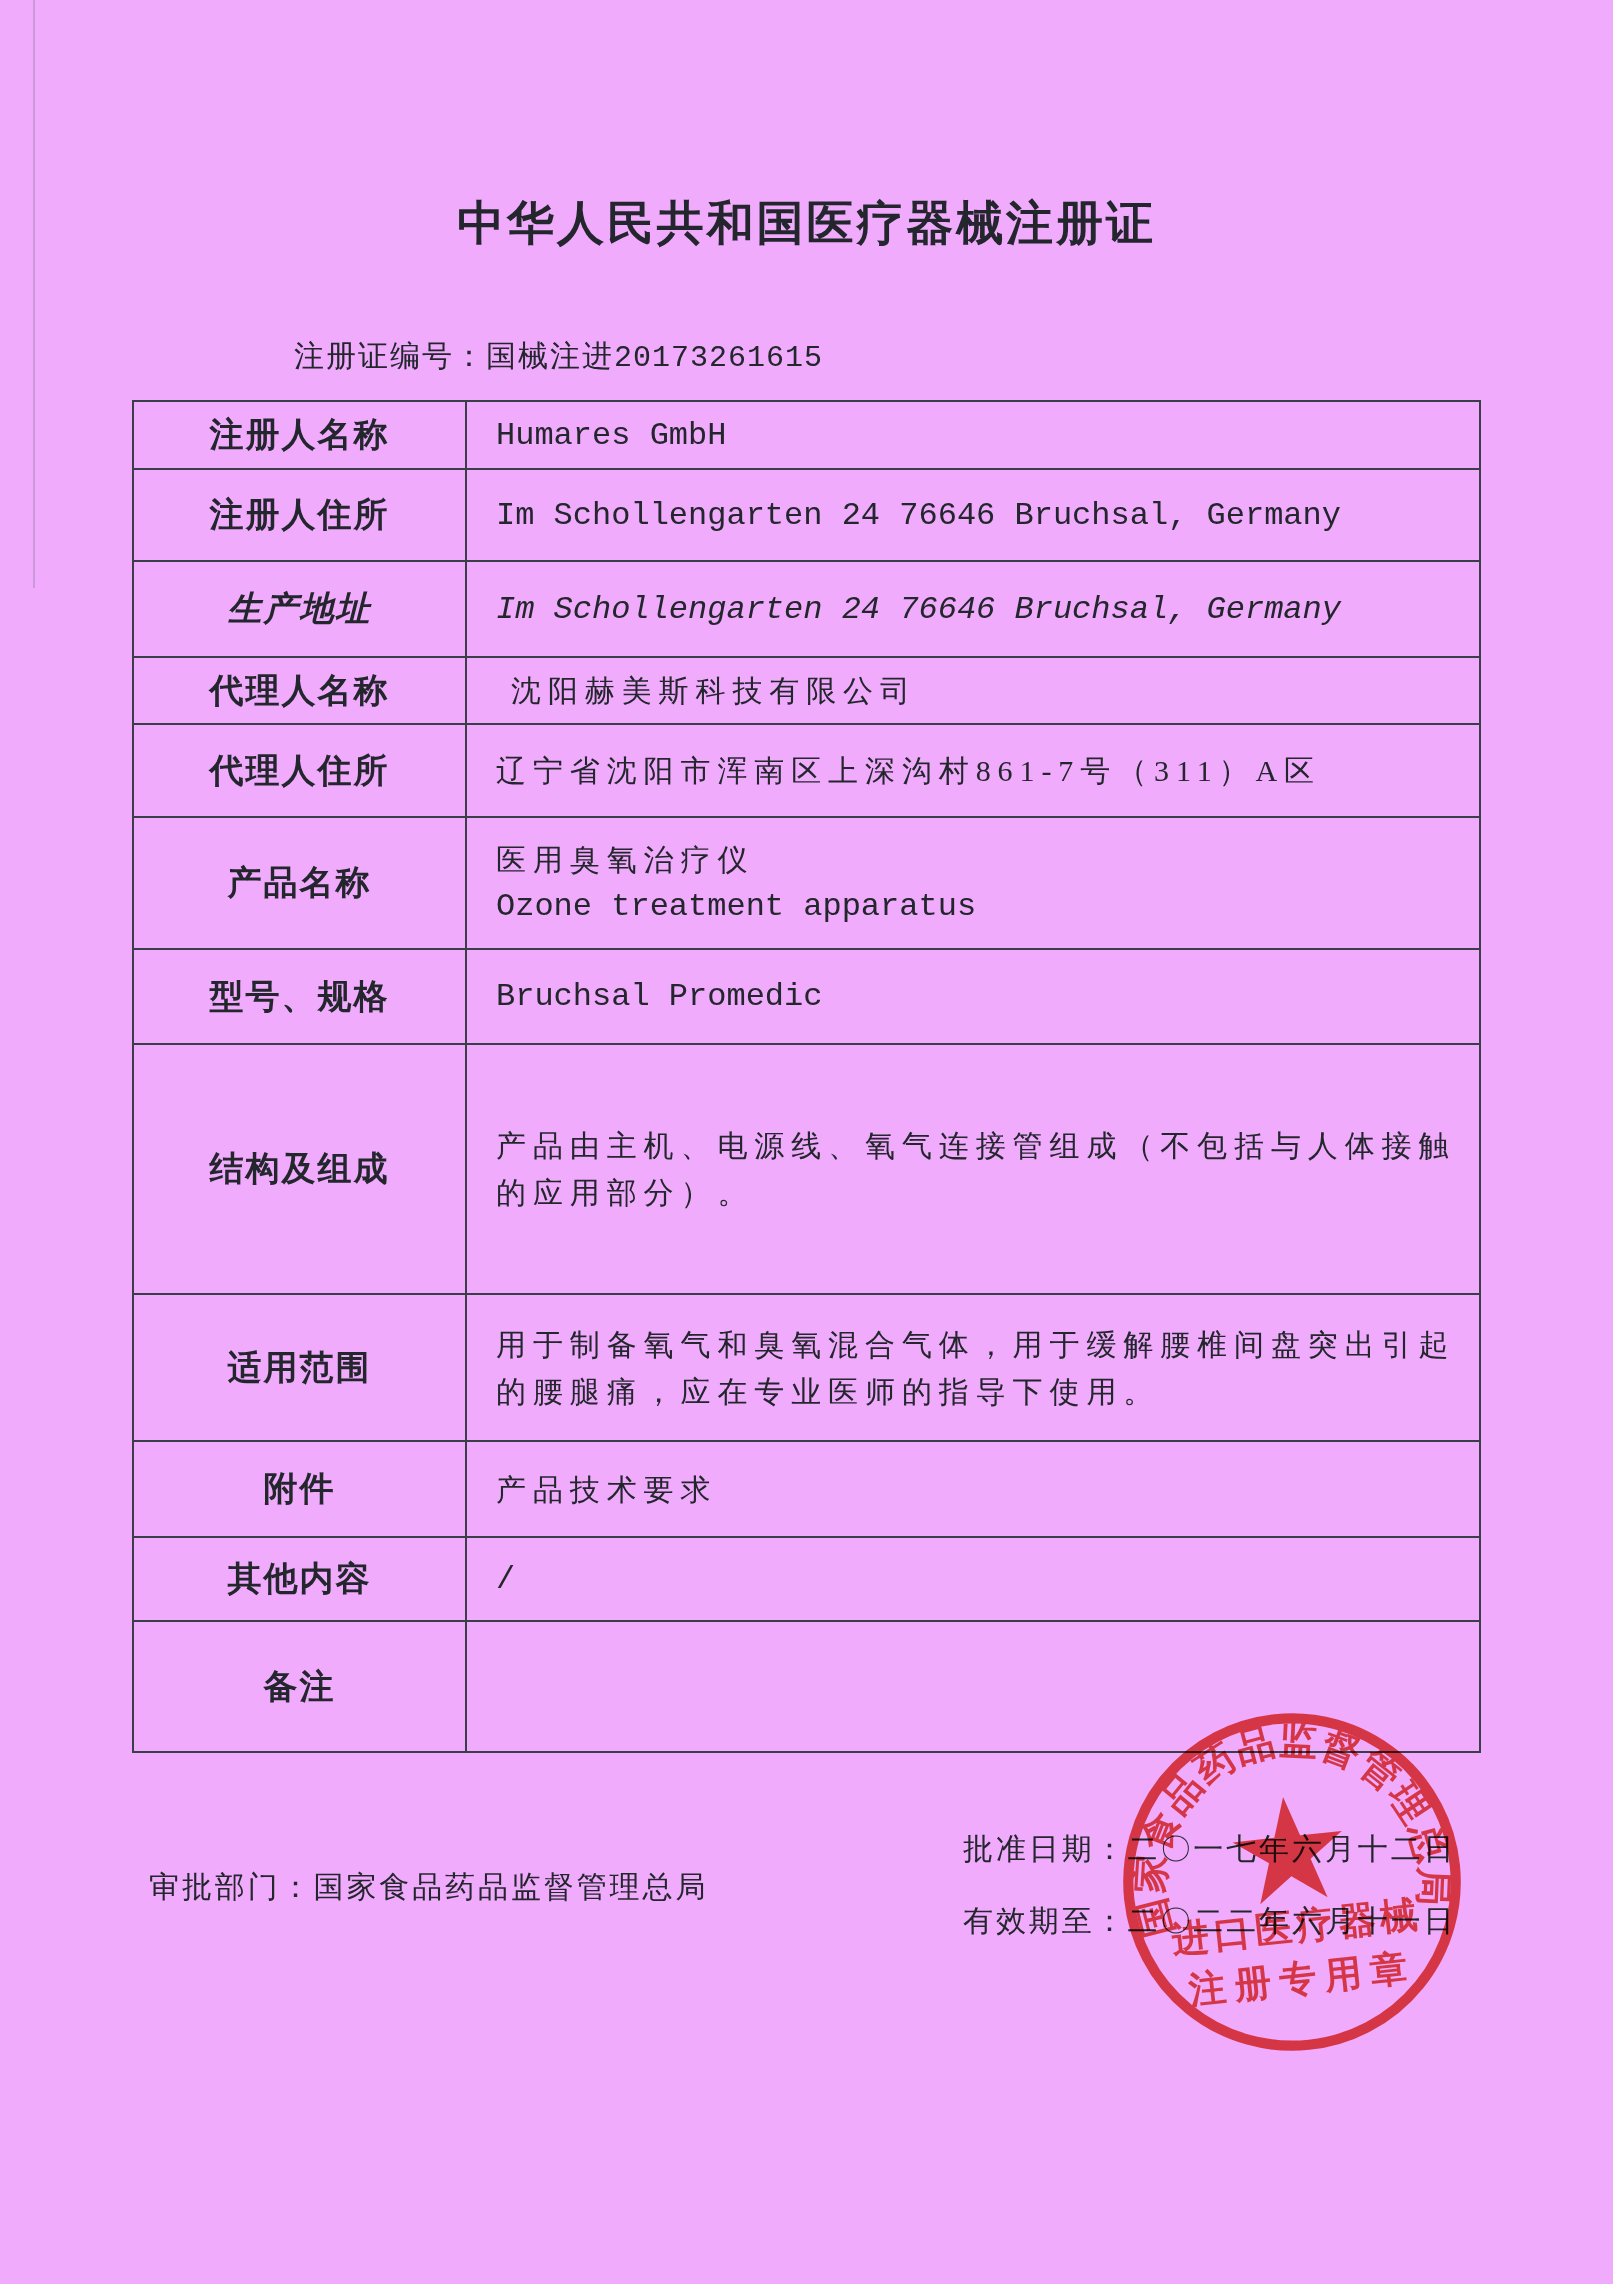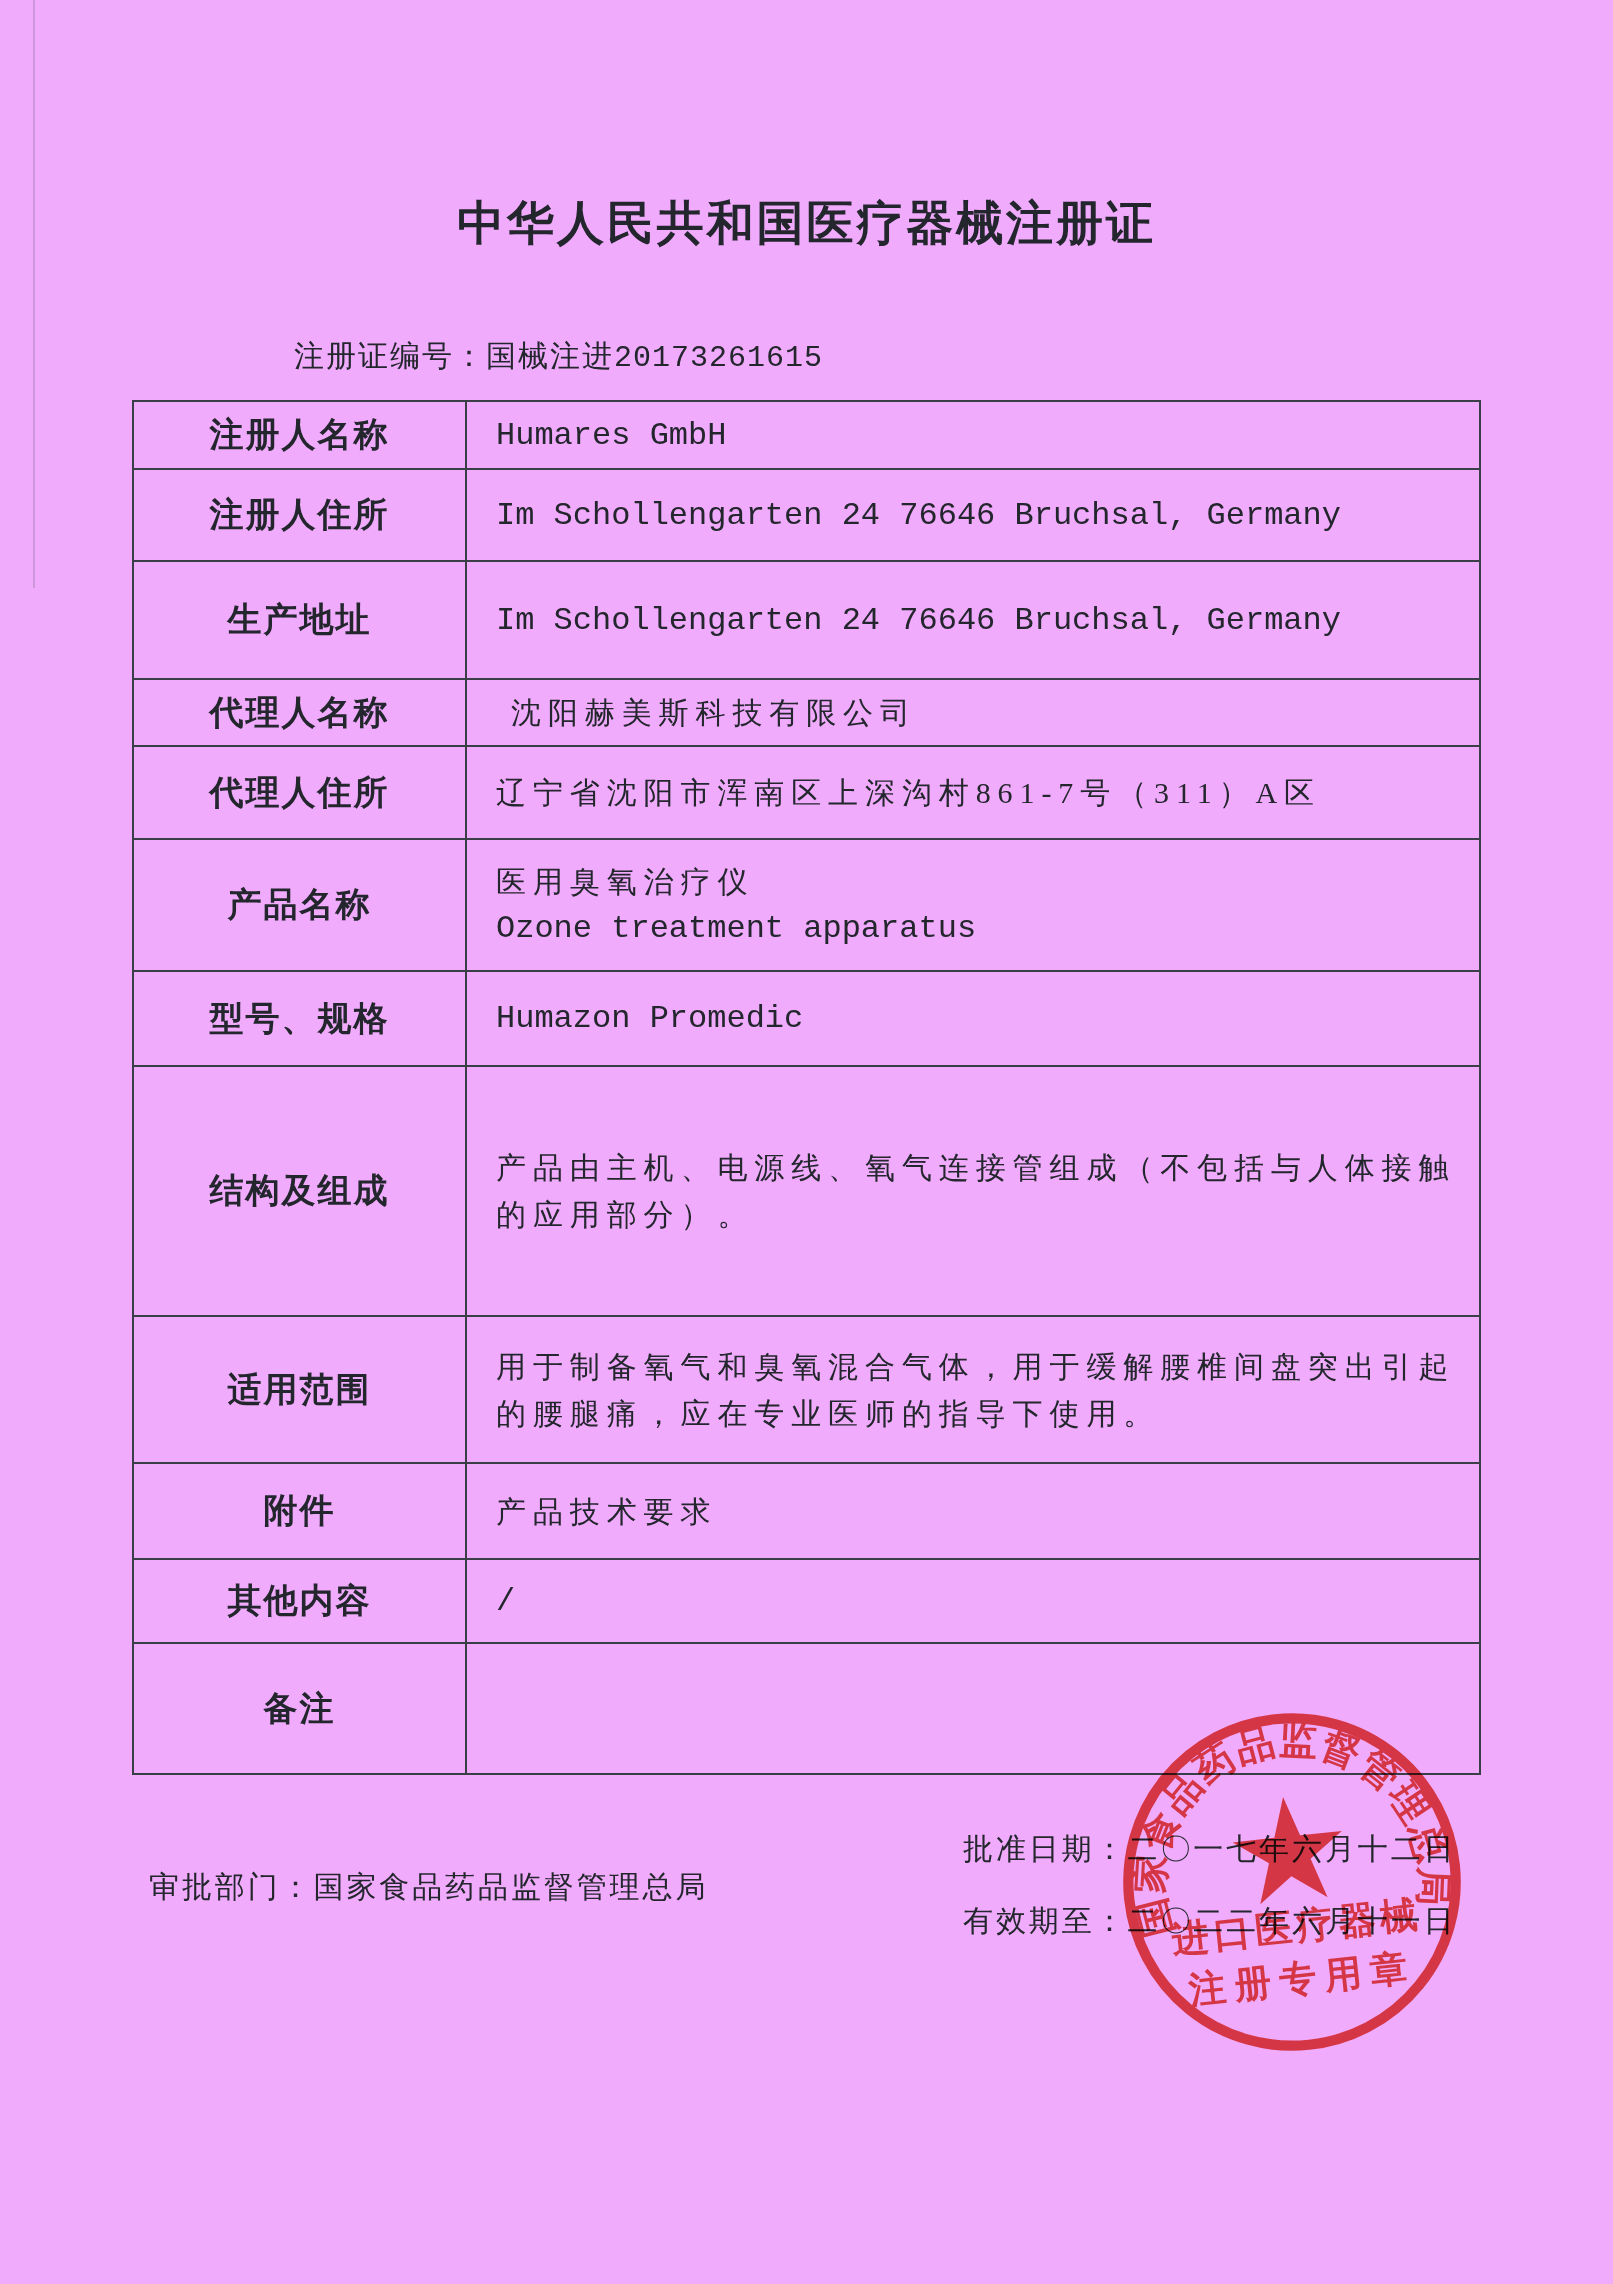--- a/index.html
+++ b/index.html
@@ -38,21 +38,21 @@
     text-align:center;
   }
   .t-value {
     flex:1; display:flex; flex-direction:column; justify-content:center;
     padding:9.8px 17.6px 9.8px 29px; word-break:break-all;
   }
   .t-value .line.cjk { font-size:30px; letter-spacing:6.9px; line-height:47px; }
   .t-value .line.mono { font-family:"Liberation Mono","DejaVu Sans Mono",monospace; font-size:32px; letter-spacing:0; line-height:47px; }
   
   .t-row:nth-child(1){height:66px;} .t-row:nth-child(2){height:92px;}
-  .t-row:nth-child(3){height:118px;} .t-row:nth-child(4){height:67px;gap:15px;}
+  .t-row:nth-child(3){height:96px;font-style:italic;} .t-row:nth-child(4){height:67px;gap:15px;}
   .t-row:nth-child(5){height:93px;} .t-row:nth-child(6){height:132px;}
   .t-row:nth-child(7){height:95px;} .t-row:nth-child(8){height:250px;}
   .t-row:nth-child(9){height:147px;} .t-row:nth-child(10){height:96px;}
   .t-row:nth-child(11){height:84px;} .t-row:nth-child(12){height:131px;}
 
   .footer-line { position:absolute; font-size:30px; letter-spacing:2.9px; white-space:nowrap; }
   #approval-dept { left:149px; top:1867px; }
   #approval-date { left:963px; top:1829px; }
   #valid-until   { left:963px; top:1901px; }
 
@@ -112,21 +112,21 @@
       <div class="t-label">产品名称</div>
       <div class="t-value">
           <div class="line cjk">医用臭氧治疗仪</div>
           <div class="line mono">Ozone treatment apparatus</div>
         </div>
     </div>
 
     <div class="t-row">
       <div class="t-label">型号、规格</div>
       <div class="t-value">
-          <div class="line mono">Humazon Promedic</div>
+          <div class="line mono">Bruchsal Promedic</div>
         </div>
     </div>
 
     <div class="t-row">
       <div class="t-label">结构及组成</div>
       <div class="t-value">
           <div class="line cjk">产品由主机、电源线、氧气连接管组成（不包括与人体接触的应用部分）。</div>
         </div>
     </div>
 

